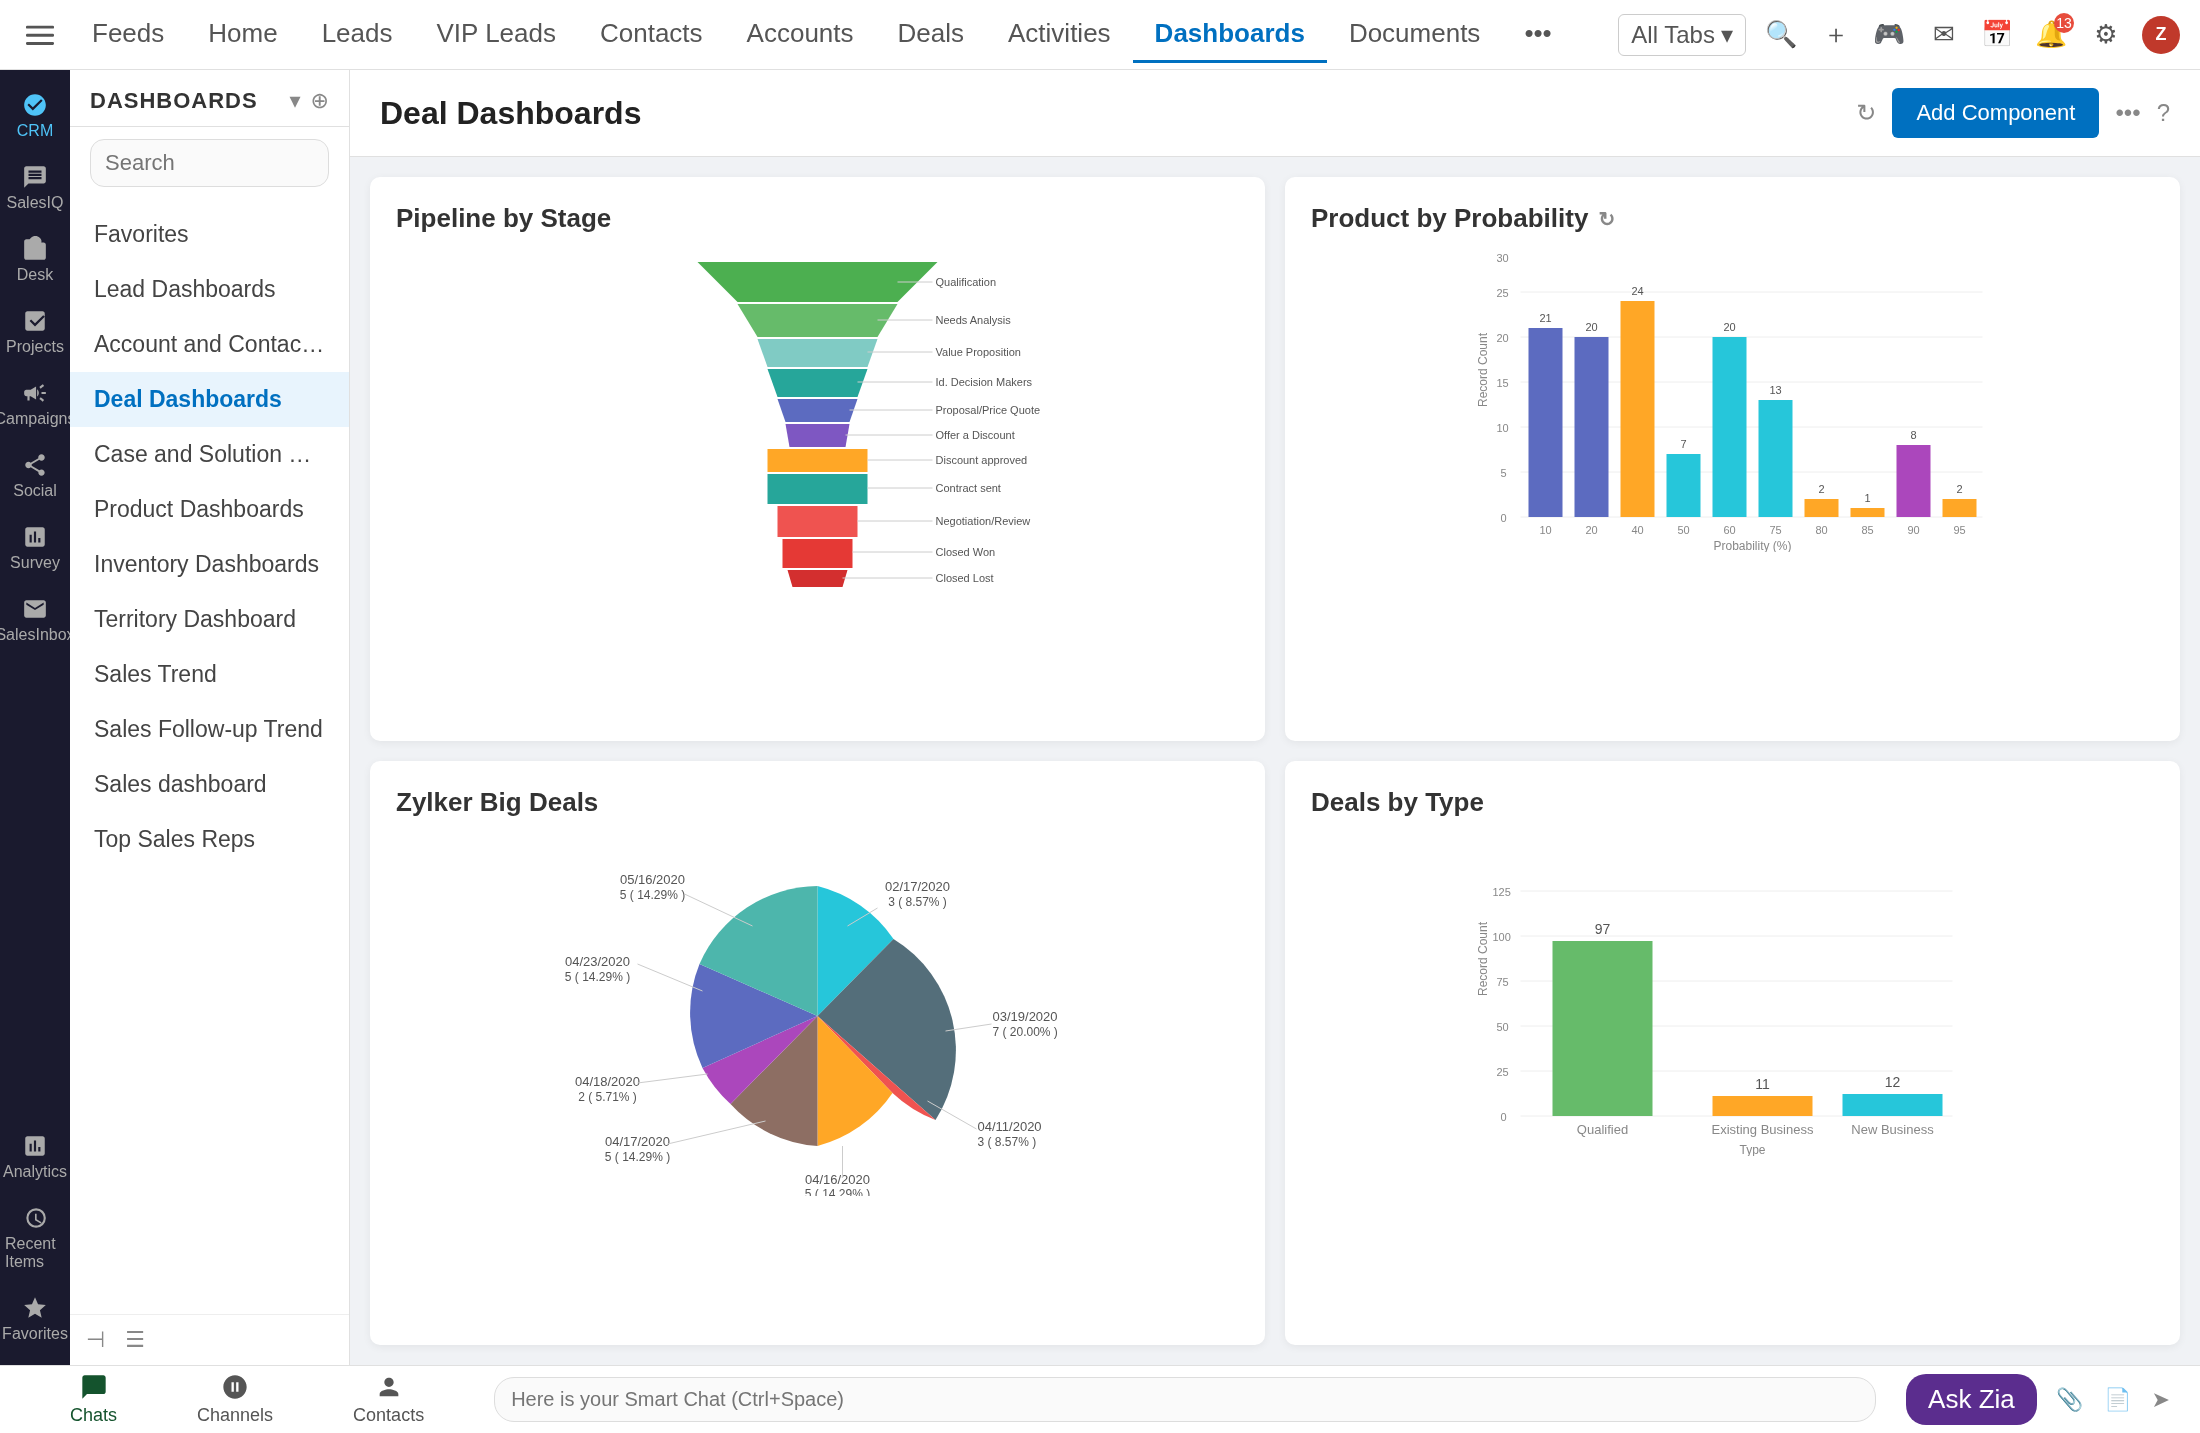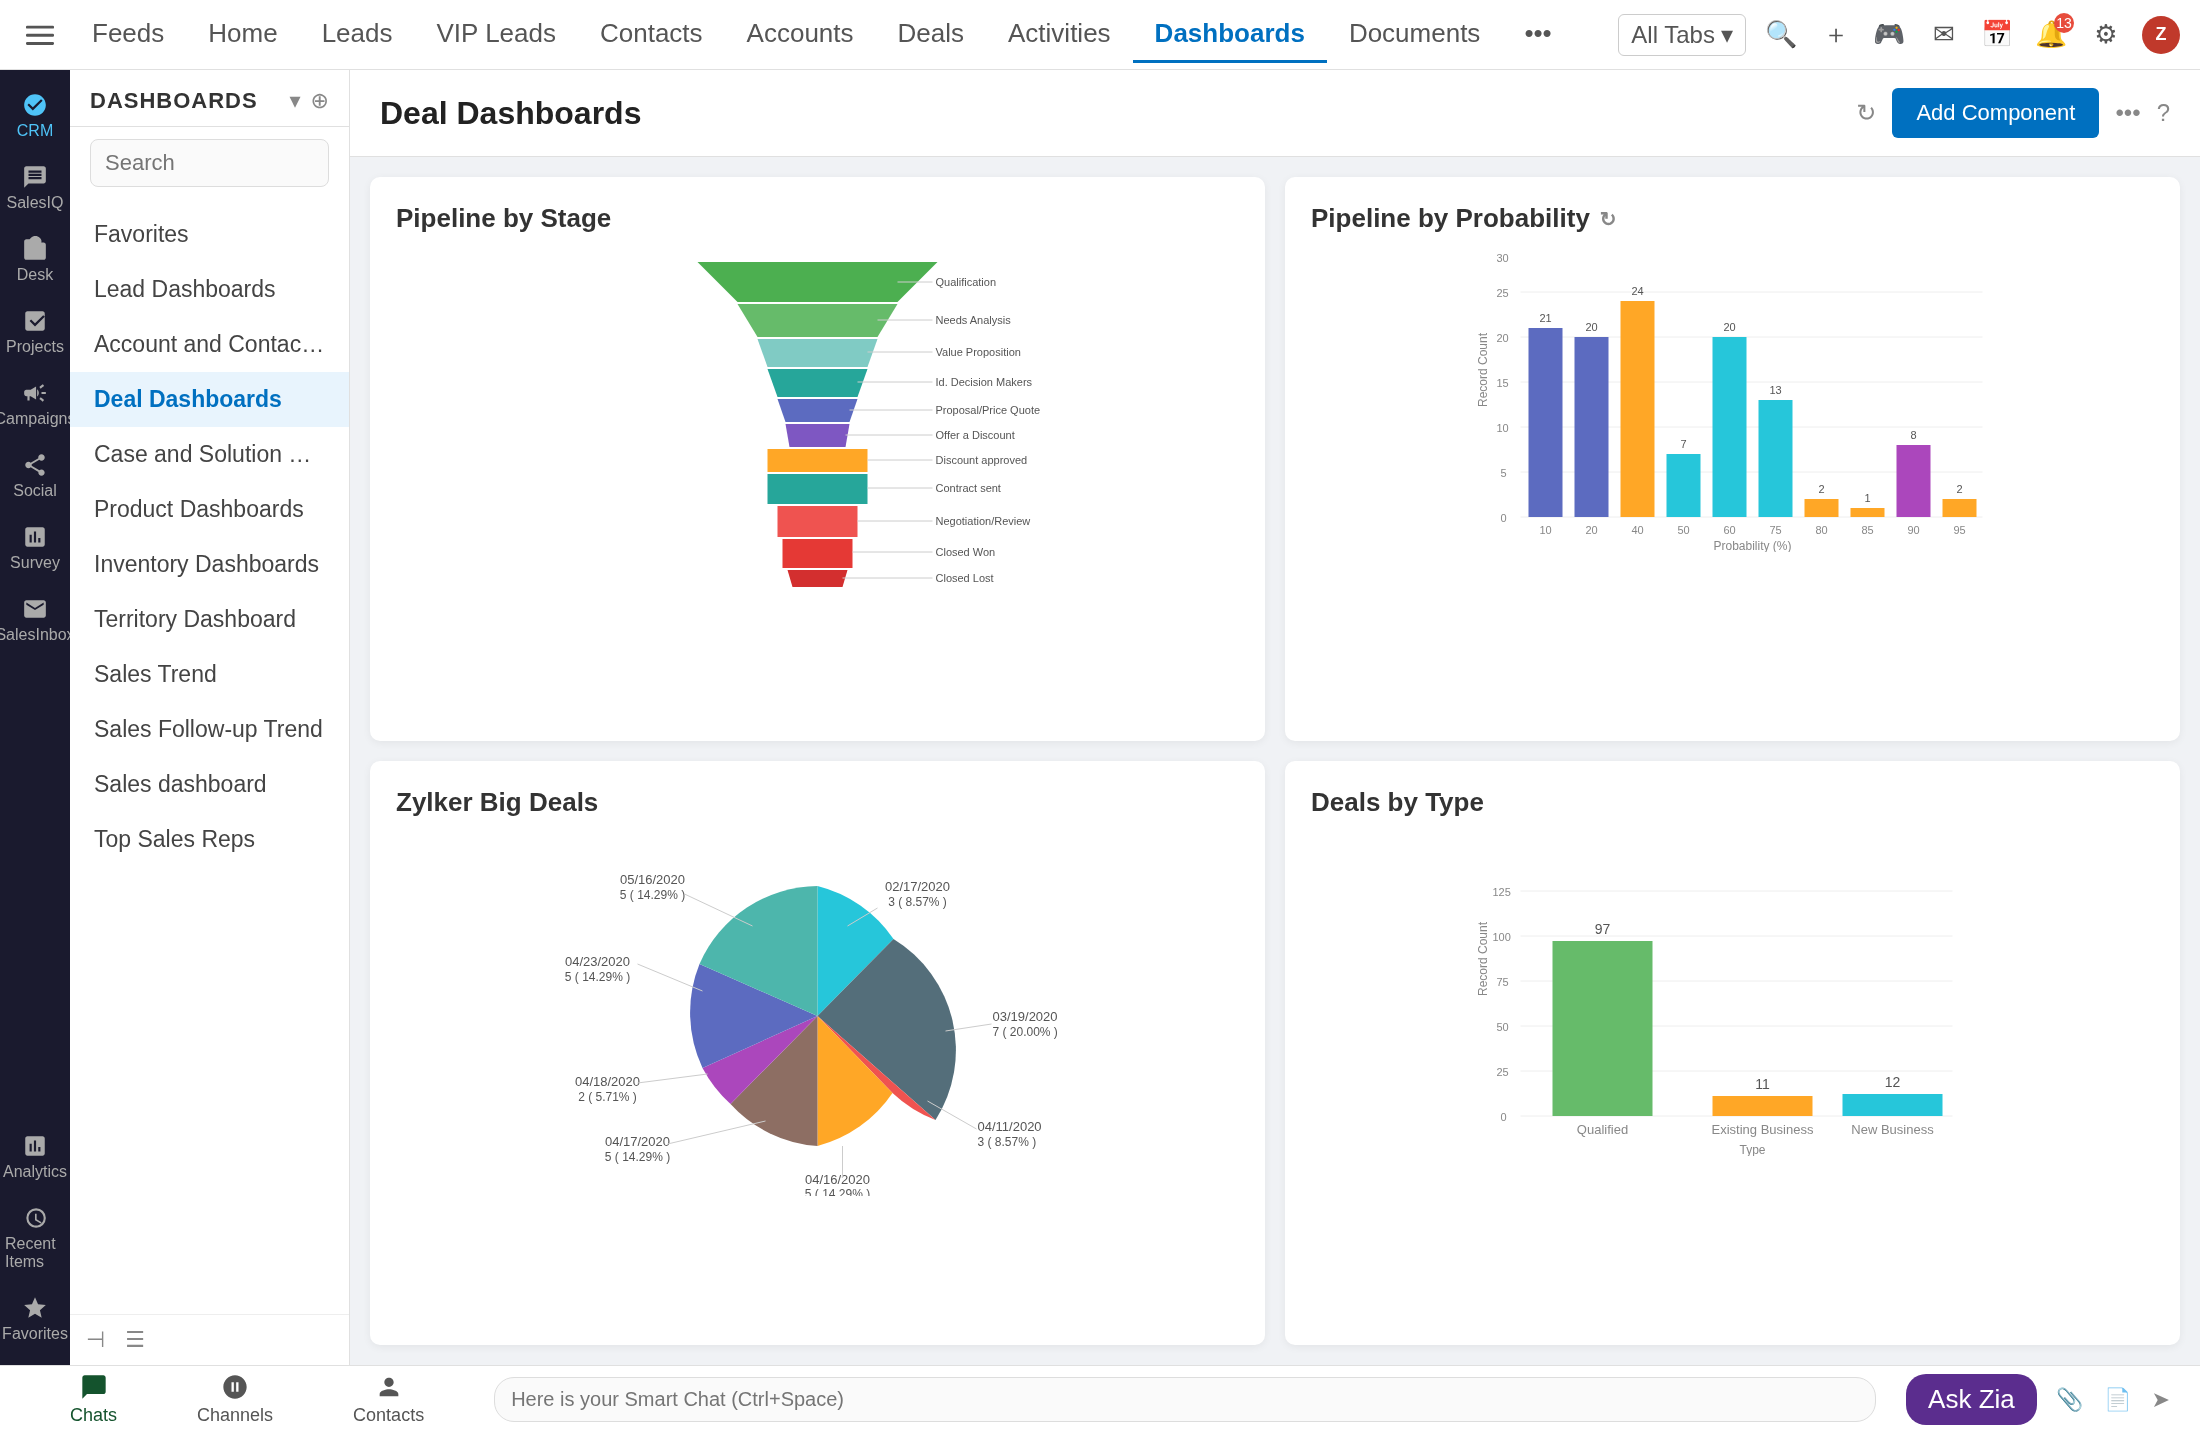--- a/index.html
+++ b/index.html
@@ -29,21 +29,21 @@
     .icon-sidebar-item svg { width: 26px; height: 26px; fill: currentColor; }
     .sidebar-spacer { flex: 1; }
 
     
     .nav-sidebar { width: 280px; background: #fff; border-right: 1px solid #e0e0e0; display: flex; flex-direction: column; flex-shrink: 0; }
     .nav-sidebar-header { padding: 18px 20px 12px; display: flex; align-items: center; gap: 10px; border-bottom: 1px solid #e0e0e0; }
     .nav-sidebar-title { font-size: 22px; font-weight: 700; color: #333; letter-spacing: 1px; }
     .nav-sidebar-icons { display: flex; gap: 10px; margin-left: auto; }
     .nav-sidebar-icon { font-size: 22px; color: #888; cursor: pointer; }
     .nav-search { padding: 12px 20px; }
-    .nav-search input { width: 100%; padding: 10px 14px; border: 1px solid #ddd; border-radius: 8px; font-size: 22px; color: #555; background: #fafafa; }
+    .nav-search input { width: 100%; padding: 10px 14px; border: 1px solid #ddd; border-radius: 14px; font-size: 22px; color: #555; background: #fafafa; }
     .nav-list { flex: 1; overflow-y: auto; padding: 8px 0; }
     .nav-list-item { padding: 14px 24px; font-size: 23px; color: #444; cursor: pointer; white-space: nowrap; overflow: hidden; text-overflow: ellipsis; }
     .nav-list-item.active { color: #0070c0; background: #e8f4fd; font-weight: 600; }
 
     
     .content-area { flex: 1; display: flex; flex-direction: column; overflow: hidden; }
     .content-header { background: #fff; padding: 18px 30px; display: flex; align-items: center; justify-content: space-between; border-bottom: 1px solid #e0e0e0; flex-shrink: 0; }
     .content-title { font-size: 32px; font-weight: 600; color: #222; }
     .content-header-actions { display: flex; align-items: center; gap: 16px; }
     .btn-add-component { background: #0070c0; color: #fff; border: none; padding: 12px 24px; border-radius: 6px; font-size: 22px; cursor: pointer; font-weight: 500; }
@@ -266,21 +266,21 @@
             <text x="278" y="240" font-size="11" fill="#555">Contract sent</text>
             <text x="278" y="273" font-size="11" fill="#555">Negotiation/Review</text>
             <text x="278" y="304" font-size="11" fill="#555">Closed Won</text>
             <text x="278" y="330" font-size="11" fill="#555">Closed Lost</text>
           </svg>
         </div>
       </div>
 
       <div class="chart-card">
         <div class="chart-title">
-          <span>Pipeline by Probability</span>
+          <span>Product by Probability</span>
           <span class="chart-refresh">↻</span>
         </div>
         <svg viewBox="0 0 520 300" style="width:100%; height:300px;">
 
           <text x="14" y="155" font-size="12" fill="#888" transform="rotate(-90,14,155)">Record Count</text>
 
           <text x="28" y="270" font-size="11" fill="#888">0</text>
           <text x="28" y="225" font-size="11" fill="#888">5</text>
           <text x="24" y="180" font-size="11" fill="#888">10</text>
           <text x="24" y="135" font-size="11" fill="#888">15</text>

